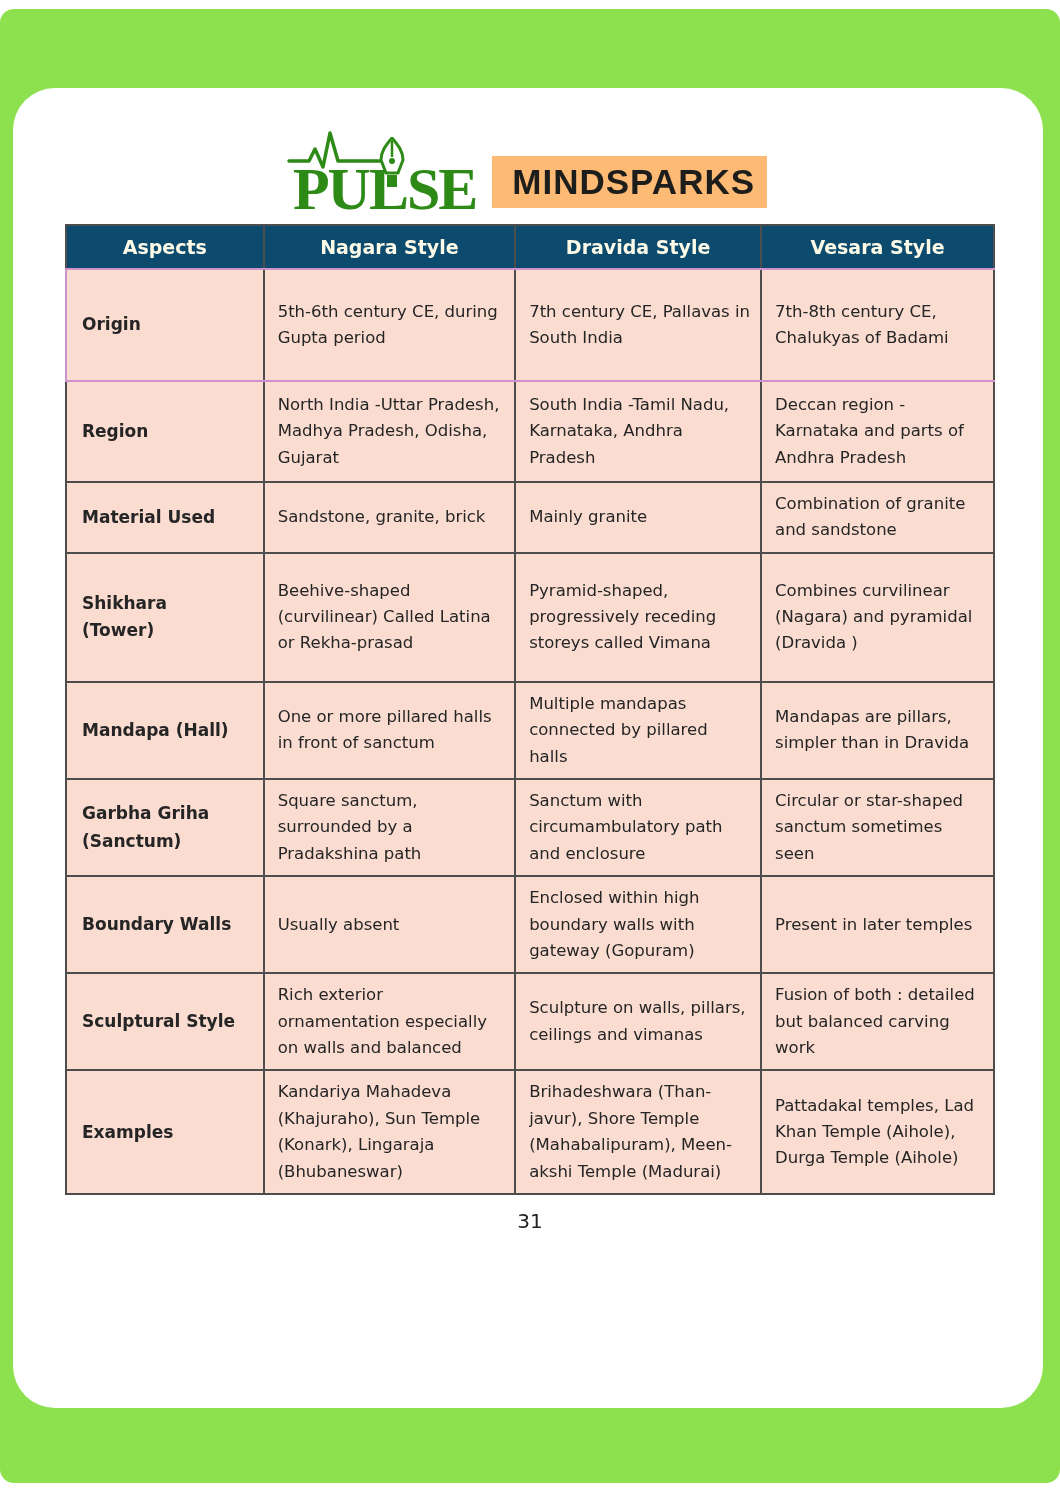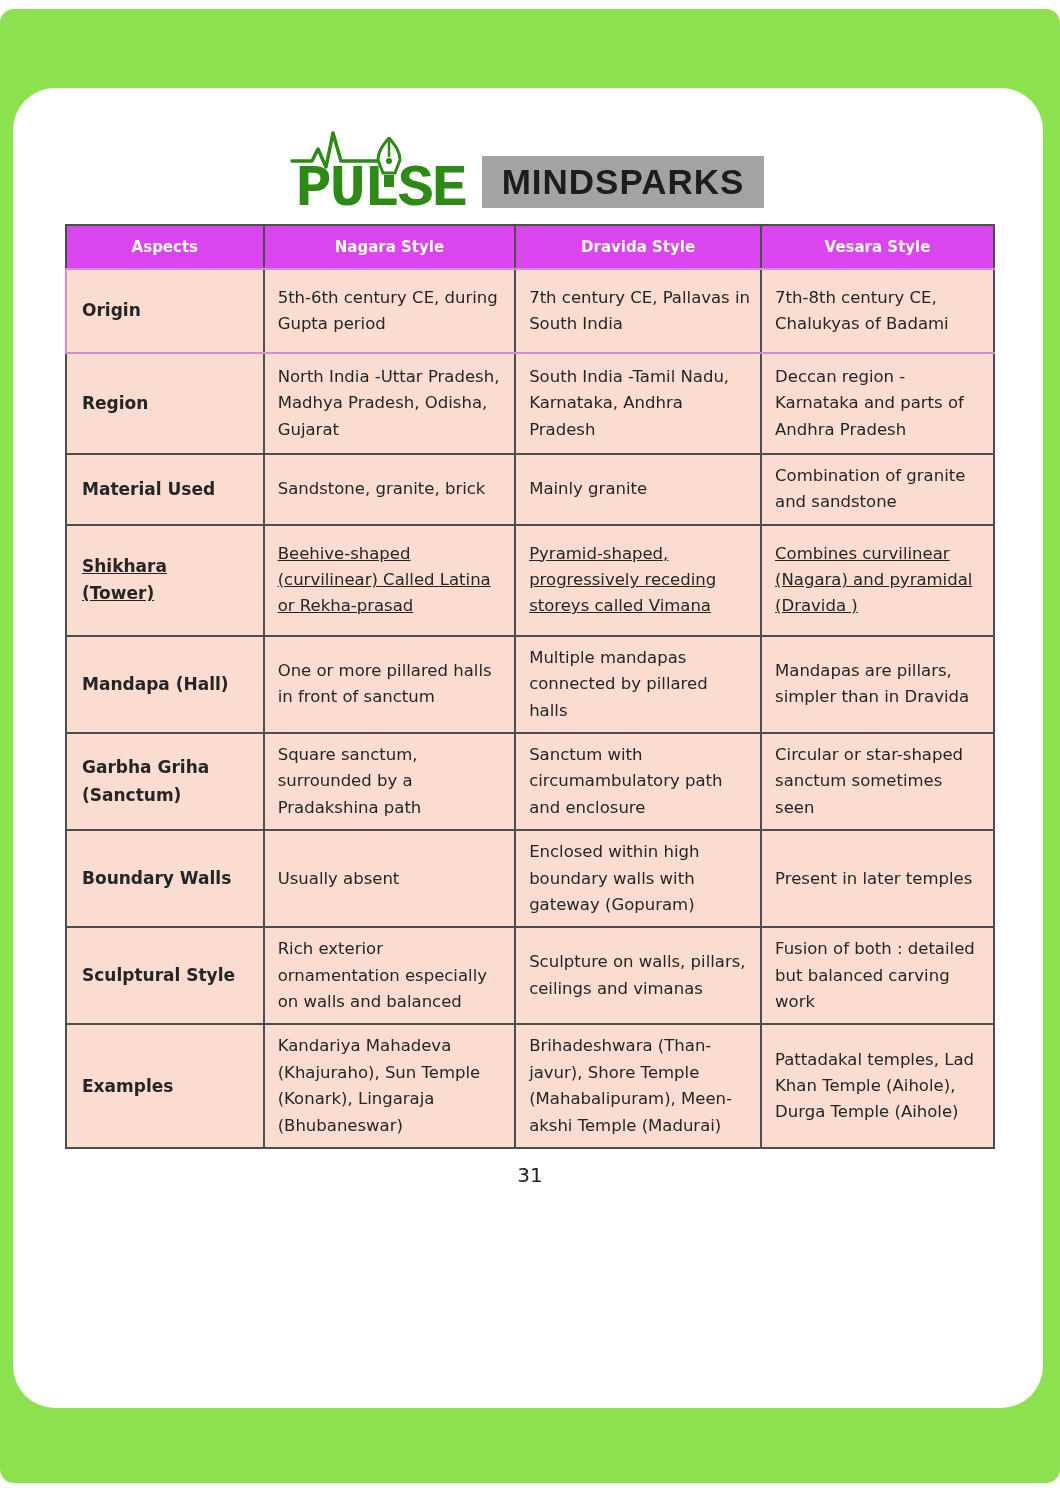--- a/index.html
+++ b/index.html
@@ -18,62 +18,62 @@
   .content{padding:44px 48px 0 52px;}
 
   
   .logo-row{
     display:flex;justify-content:center;align-items:center;gap:16px;
     margin-top:8px;height:84px;
   }
   .pulse-wrap{position:relative;padding-top:14px;}
   .pulse-text{
     font-size:60px;font-weight:900;letter-spacing:-2px;color:#2e8a17;
-    line-height:1;font-family:Liberation Mono, monospace;
+    line-height:1;font-family:Liberation Serif, serif;
   }
   .heartbeat{position:absolute;top:-16px;left:-6px;width:170px;height:42px;}
   .pen-nib{position:absolute;top:-8px;left:47%;width:26px;height:52px;}
   .badge{
-    background:#a3a3a3;color:#1d1d1b;font-weight:800;font-size:35px;
-    letter-spacing:1px;padding:7px 20px 6px 20px;line-height:1.1;
+    background:#fdba74;color:#1d1d1b;font-weight:800;font-size:35px;
+    letter-spacing:1px;padding:7px 12px 6px 20px;line-height:1.1;
     font-family:"Liberation Sans",sans-serif;
   }
 
   
   .page-title{
     text-align:center;color:#f26a1f;font-weight:800;font-size:31px;
     letter-spacing:.5px;margin:16px 0 18px 0;
     font-family:"Liberation Sans",sans-serif;
   }
 
   
   table.arch{
     border-collapse:collapse;width:930px;table-layout:fixed;
     font-size:16.5px;color:#252525;
   }
   col.c-aspect{width:21.3%;} col.c-nagara{width:27.1%;}
   col.c-dravida{width:26.5%;} col.c-vesara{width:25.1%;}
   table.arch th,table.arch td{border:2px solid #4d4d4d;}
   table.arch thead th{
-    background:#d946ef;color:#fdfbe8;font-size:15px;font-weight:700;
+    background:#0c4a6e;color:#fdfbe8;font-size:19px;font-weight:700;
     height:40px;text-align:center;border-bottom:2px solid #cf90ce;
   }
   table.arch td{
     background:#fadcd1;vertical-align:middle;
     padding:8px 10px 8px 13px;line-height:1.6;
   }
   table.arch td.aspect{font-weight:700;font-size:17px;white-space:pre-line;padding-left:15px;}
   
   tbody tr.highlight td{border-top:2px solid #cf90ce;border-bottom:2px solid #cf90ce;}
   tbody tr.highlight td:first-child{border-left:2px solid #cf90ce;}
   
-  tbody tr:nth-child(1){height:84px;}
+  tbody tr:nth-child(1){height:112px;}
   tbody tr:nth-child(2){height:101px;}
   tbody tr:nth-child(3){height:67px;}
-  tbody tr:nth-child(4){height:111px;text-decoration:underline;}
+  tbody tr:nth-child(4){height:129px;}
   tbody tr:nth-child(5){height:96px;}
   tbody tr:nth-child(6){height:89px;margin-left:20px;}
   tbody tr:nth-child(7){height:93px;}
   tbody tr:nth-child(8){height:97px;}
   tbody tr:nth-child(9){height:105px;}
   tbody tr:nth-child(10){height:122px;}
 
   .page-number{
     text-align:center;font-size:20px;color:#222;margin-top:14px;
   }

